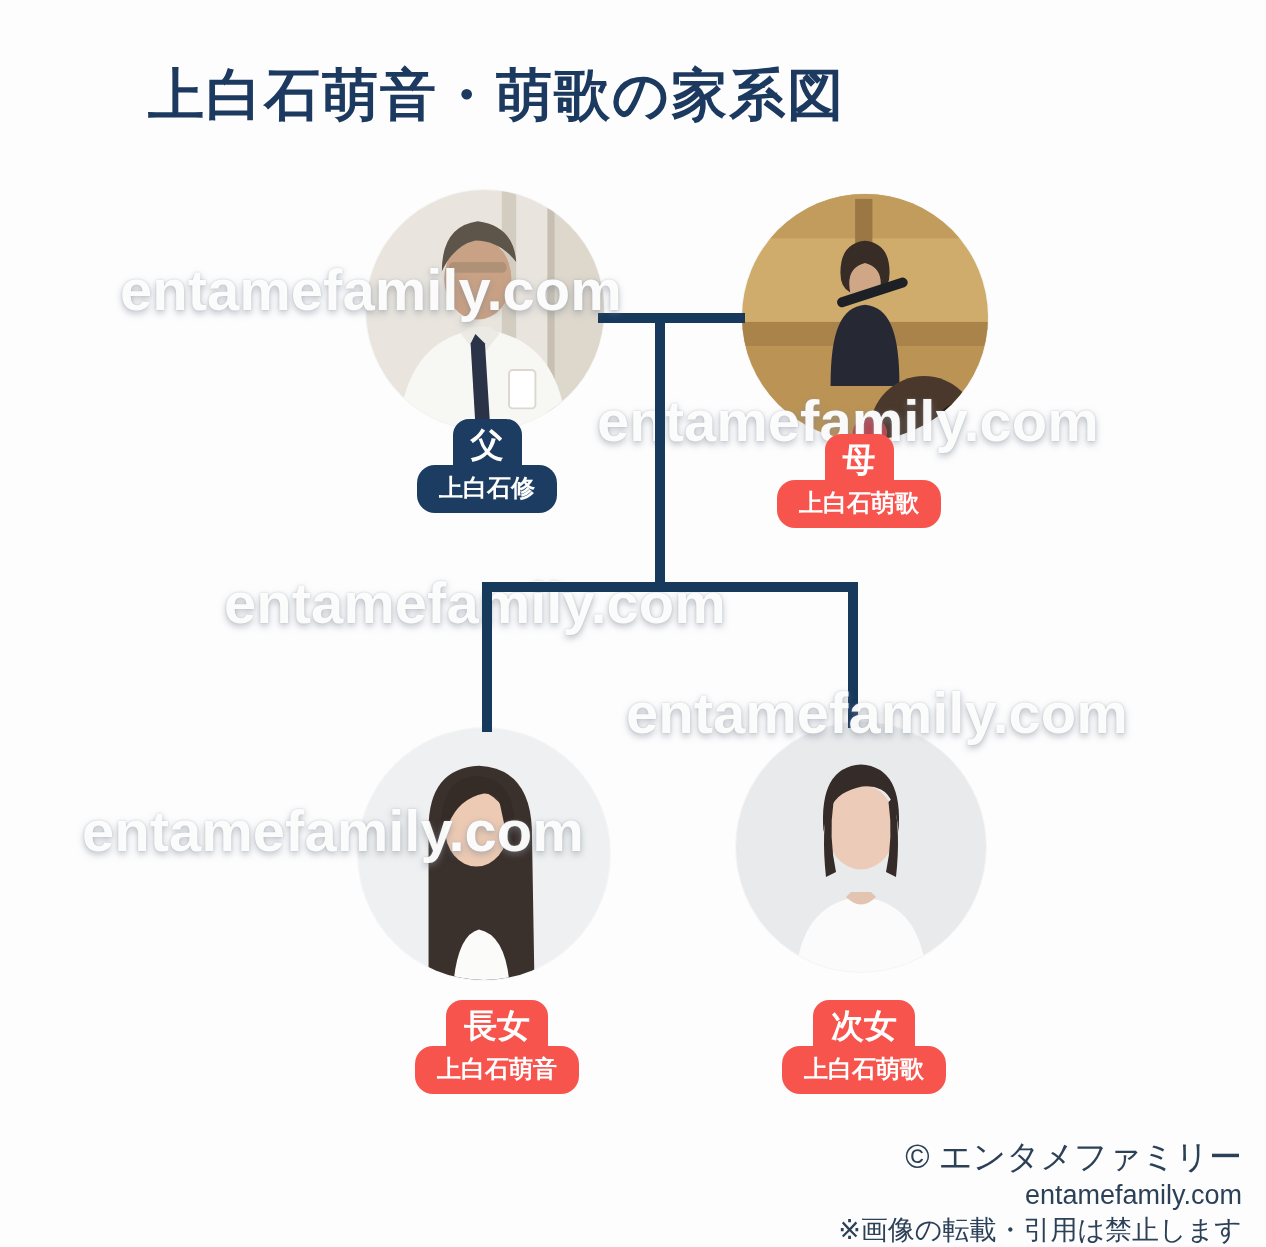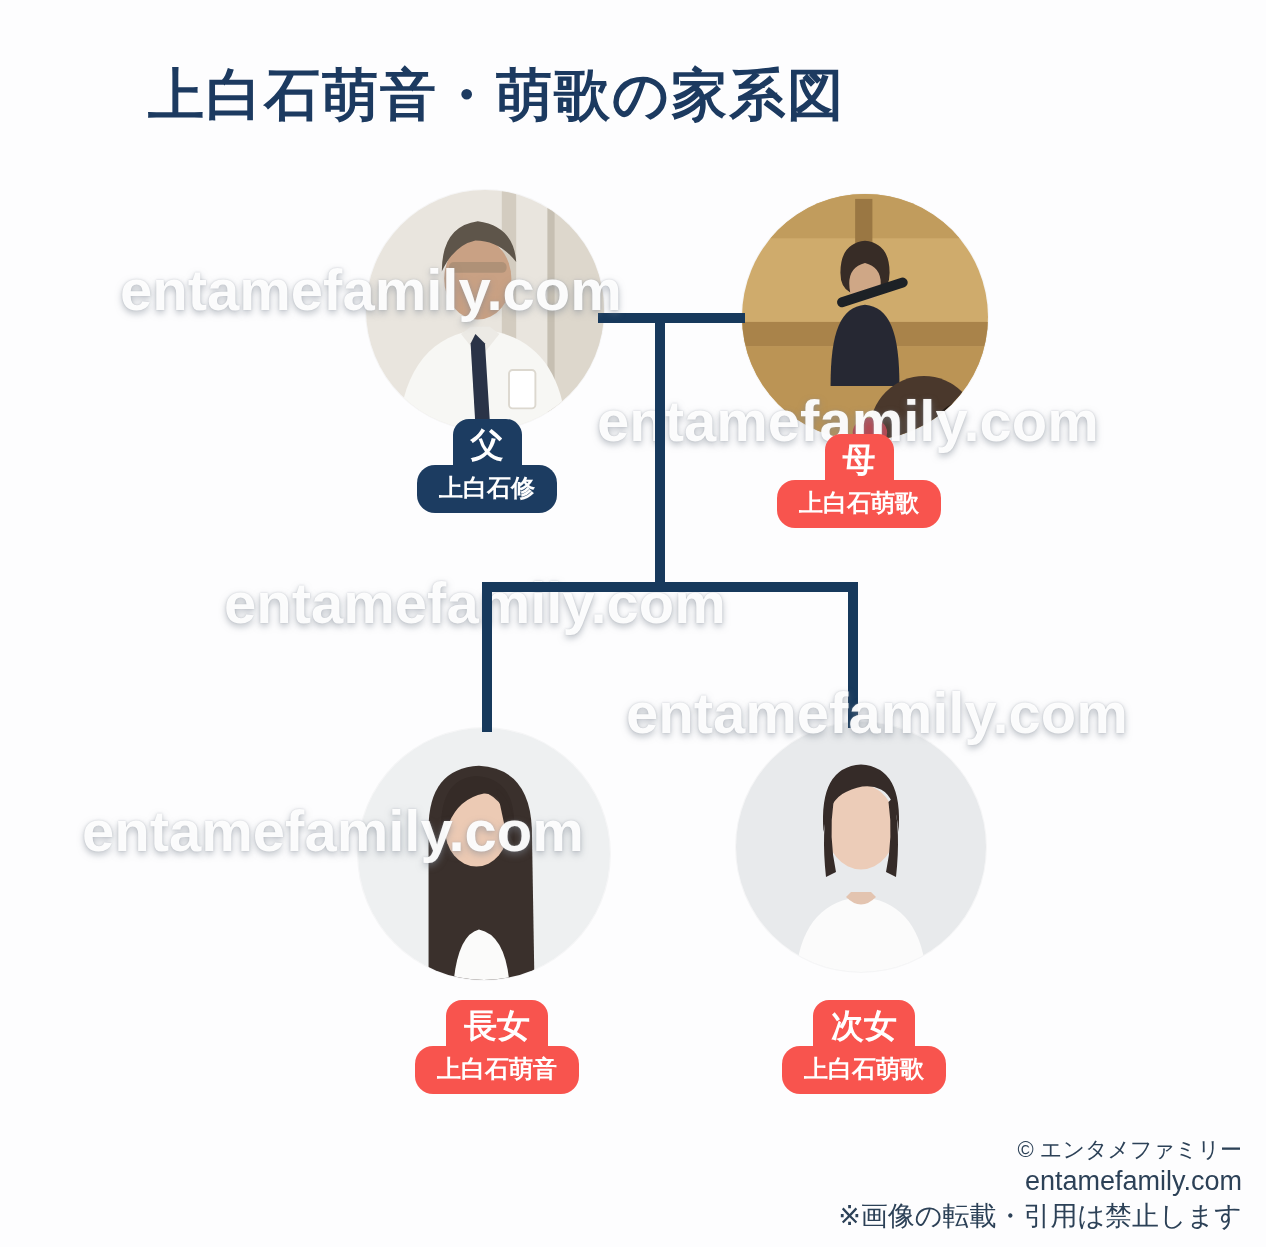--- a/index.html
+++ b/index.html
@@ -61,21 +61,21 @@
   .tag.red  .tag-top,.tag.red  .tag-bottom{background:#f8544e;}
   .tag-father{left:487px;top:419px;}
   .tag-mother{left:859px;top:434px;}
   .tag-d1{left:497px;top:1000px;}
   .tag-d2{left:864px;top:1000px;}
   
   .footer{
     position:absolute;right:24px;top:1136px;text-align:right;z-index:6;
     color:#2c4157;line-height:1.28;
   }
-  .footer .f1{font-size:22px;}
+  .footer .f1{font-size:33px;}
   .footer .f2{font-size:27px;}
   .footer .f3{font-size:27px;}
 </style>
 </head>
 <body>
 
 <div class="canvas">
 
   <h1 class="title">上白石萌音・萌歌の家系図</h1>
 

